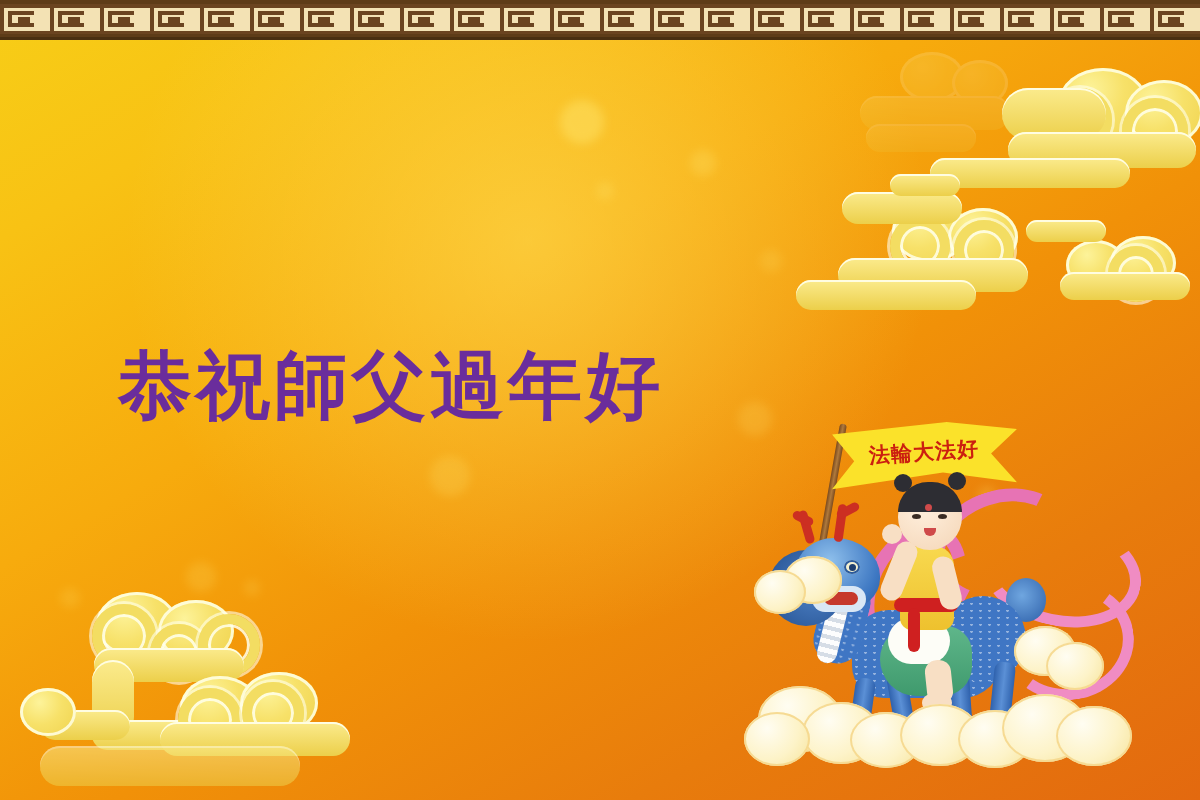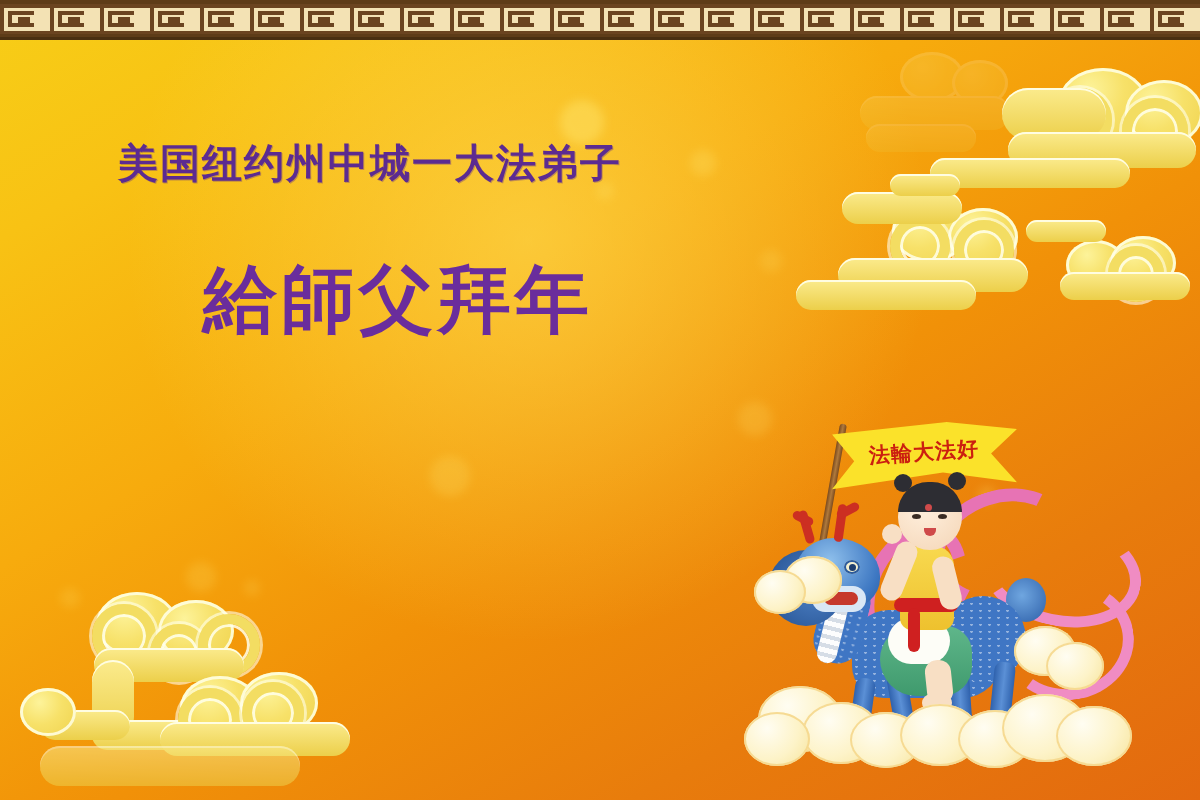--- a/index.html
+++ b/index.html
@@ -234,24 +234,23 @@
     <div class="puff" style="left:140px;top:106px;width:80px;height:64px"></div>
     <div class="puff" style="left:200px;top:102px;width:78px;height:62px"></div>
     <div class="swirl" style="left:138px;top:118px;width:44px;height:44px"></div>
     <div class="swirl" style="left:202px;top:112px;width:42px;height:42px"></div>
     <div class="band" style="left:120px;top:152px;width:190px;height:34px;border-radius:26px"></div>
     <div class="band" style="left:0px;top:140px;width:90px;height:30px;border-radius:24px"></div>
     <div class="puff" style="left:-20px;top:118px;width:56px;height:48px"></div>
     <div class="band" style="left:0px;top:176px;width:260px;height:40px;border-radius:26px;opacity:.55"></div>
   </div>
 
-  <div id="subtitle">美国纽约州中城一大法弟子</div>
-
-  <div id="title-line1">給師父拜年</div>
-
+
+
+  <div id="title-line2">恭祝師父過年好</div>
 
 
   <div id="illu">
 
     <div id="pole"></div>
 
     <div id="flag"></div>
     <div id="flagtext">法輪大法好</div>
 
     <div class="ribbon" style="left:190px;top:80px;width:120px;height:90px;transform:rotate(-18deg)"></div>

